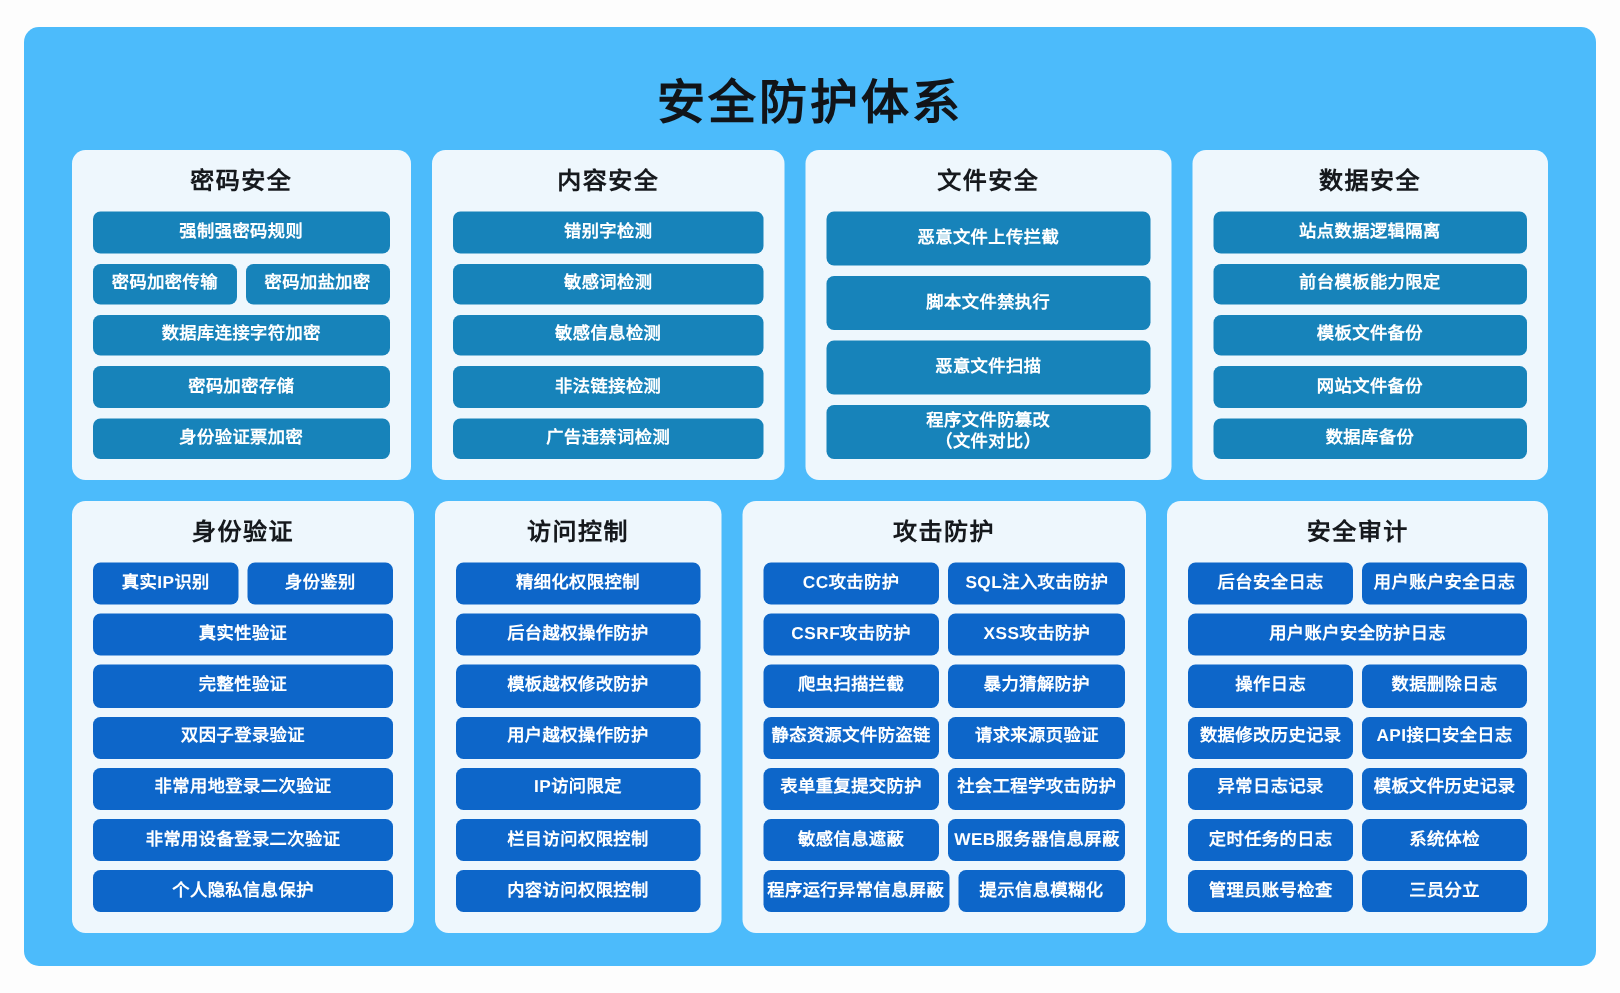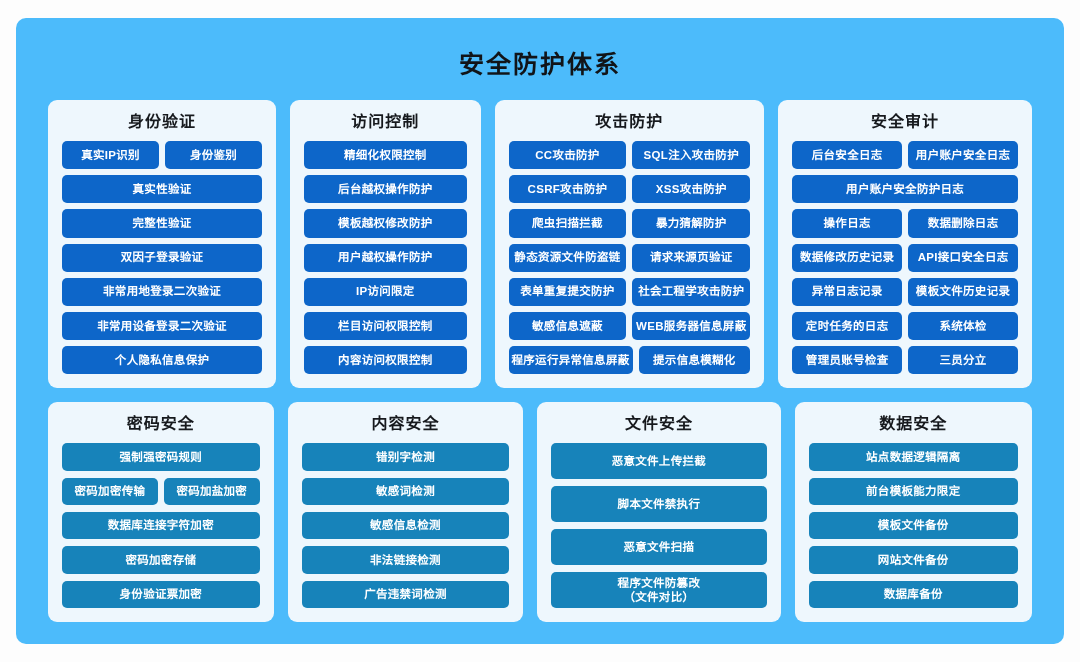--- a/index.html
+++ b/index.html
@@ -32,21 +32,21 @@
     width: 1048px;
     height: 626px;
     background: #4cbbfb;
     border-radius: 10px;
     box-sizing: border-box;
     padding: 0;
   }
 
   .board-title {
     text-align: center;
-    font-size: 25px;
+    font-size: 32px;
     font-weight: bold;
     color: #111418;
     letter-spacing: 2px;
     margin: 0;
     padding-top: 33px;
     padding-bottom: 0;
     line-height: 1.1;
   }
 
   .rows {
@@ -137,20 +137,100 @@
 
   .theme-teal .pill-grid { gap: 7px; }
 </style>
 </head>
 <body>
 
 <div class="page">
   <div class="board">
     <h1 class="board-title">安全防护体系</h1>
     <div class="rows">
+      <div class="row row-bottom">
+          <div class="card card-1 theme-teal">
+            <div class="card-title">密码安全</div>
+            <div class="pill-grid">
+              <div class="pill-row">
+                <div class="pill">强制强密码规则</div>
+              </div>
+              <div class="pill-row">
+                <div class="pill">密码加密传输</div>
+                <div class="pill">密码加盐加密</div>
+              </div>
+              <div class="pill-row">
+                <div class="pill">数据库连接字符加密</div>
+              </div>
+              <div class="pill-row">
+                <div class="pill">密码加密存储</div>
+              </div>
+              <div class="pill-row">
+                <div class="pill">身份验证票加密</div>
+              </div>
+            </div>
+          </div>
+          <div class="card card-2 theme-teal">
+            <div class="card-title">内容安全</div>
+            <div class="pill-grid">
+              <div class="pill-row">
+                <div class="pill">错别字检测</div>
+              </div>
+              <div class="pill-row">
+                <div class="pill">敏感词检测</div>
+              </div>
+              <div class="pill-row">
+                <div class="pill">敏感信息检测</div>
+              </div>
+              <div class="pill-row">
+                <div class="pill">非法链接检测</div>
+              </div>
+              <div class="pill-row">
+                <div class="pill">广告违禁词检测</div>
+              </div>
+            </div>
+          </div>
+          <div class="card card-3 theme-teal">
+            <div class="card-title">文件安全</div>
+            <div class="pill-grid">
+              <div class="pill-row">
+                <div class="pill">恶意文件上传拦截</div>
+              </div>
+              <div class="pill-row">
+                <div class="pill">脚本文件禁执行</div>
+              </div>
+              <div class="pill-row">
+                <div class="pill">恶意文件扫描</div>
+              </div>
+              <div class="pill-row">
+                <div class="pill multiline">程序文件防篡改<br>（文件对比）</div>
+              </div>
+            </div>
+          </div>
+          <div class="card card-4 theme-teal">
+            <div class="card-title">数据安全</div>
+            <div class="pill-grid">
+              <div class="pill-row">
+                <div class="pill">站点数据逻辑隔离</div>
+              </div>
+              <div class="pill-row">
+                <div class="pill">前台模板能力限定</div>
+              </div>
+              <div class="pill-row">
+                <div class="pill">模板文件备份</div>
+              </div>
+              <div class="pill-row">
+                <div class="pill">网站文件备份</div>
+              </div>
+              <div class="pill-row">
+                <div class="pill">数据库备份</div>
+              </div>
+            </div>
+          </div>
+        </div>
       <div class="row row-top">
           <div class="card card-1 theme-blue">
             <div class="card-title">身份验证</div>
             <div class="pill-grid">
               <div class="pill-row">
                 <div class="pill">真实IP识别</div>
                 <div class="pill">身份鉴别</div>
               </div>
               <div class="pill-row">
                 <div class="pill">真实性验证</div>
@@ -253,99 +333,19 @@
                 <div class="pill">异常日志记录</div>
                 <div class="pill">模板文件历史记录</div>
               </div>
               <div class="pill-row">
                 <div class="pill">定时任务的日志</div>
                 <div class="pill">系统体检</div>
               </div>
               <div class="pill-row">
                 <div class="pill">管理员账号检查</div>
                 <div class="pill">三员分立</div>
-              </div>
-            </div>
-          </div>
-        </div>
-      <div class="row row-bottom">
-          <div class="card card-1 theme-teal">
-            <div class="card-title">密码安全</div>
-            <div class="pill-grid">
-              <div class="pill-row">
-                <div class="pill">强制强密码规则</div>
-              </div>
-              <div class="pill-row">
-                <div class="pill">密码加密传输</div>
-                <div class="pill">密码加盐加密</div>
-              </div>
-              <div class="pill-row">
-                <div class="pill">数据库连接字符加密</div>
-              </div>
-              <div class="pill-row">
-                <div class="pill">密码加密存储</div>
-              </div>
-              <div class="pill-row">
-                <div class="pill">身份验证票加密</div>
-              </div>
-            </div>
-          </div>
-          <div class="card card-2 theme-teal">
-            <div class="card-title">内容安全</div>
-            <div class="pill-grid">
-              <div class="pill-row">
-                <div class="pill">错别字检测</div>
-              </div>
-              <div class="pill-row">
-                <div class="pill">敏感词检测</div>
-              </div>
-              <div class="pill-row">
-                <div class="pill">敏感信息检测</div>
-              </div>
-              <div class="pill-row">
-                <div class="pill">非法链接检测</div>
-              </div>
-              <div class="pill-row">
-                <div class="pill">广告违禁词检测</div>
-              </div>
-            </div>
-          </div>
-          <div class="card card-3 theme-teal">
-            <div class="card-title">文件安全</div>
-            <div class="pill-grid">
-              <div class="pill-row">
-                <div class="pill">恶意文件上传拦截</div>
-              </div>
-              <div class="pill-row">
-                <div class="pill">脚本文件禁执行</div>
-              </div>
-              <div class="pill-row">
-                <div class="pill">恶意文件扫描</div>
-              </div>
-              <div class="pill-row">
-                <div class="pill multiline">程序文件防篡改<br>（文件对比）</div>
-              </div>
-            </div>
-          </div>
-          <div class="card card-4 theme-teal">
-            <div class="card-title">数据安全</div>
-            <div class="pill-grid">
-              <div class="pill-row">
-                <div class="pill">站点数据逻辑隔离</div>
-              </div>
-              <div class="pill-row">
-                <div class="pill">前台模板能力限定</div>
-              </div>
-              <div class="pill-row">
-                <div class="pill">模板文件备份</div>
-              </div>
-              <div class="pill-row">
-                <div class="pill">网站文件备份</div>
-              </div>
-              <div class="pill-row">
-                <div class="pill">数据库备份</div>
               </div>
             </div>
           </div>
         </div>
     </div>
   </div>
 </div>
 
 </body></html>

